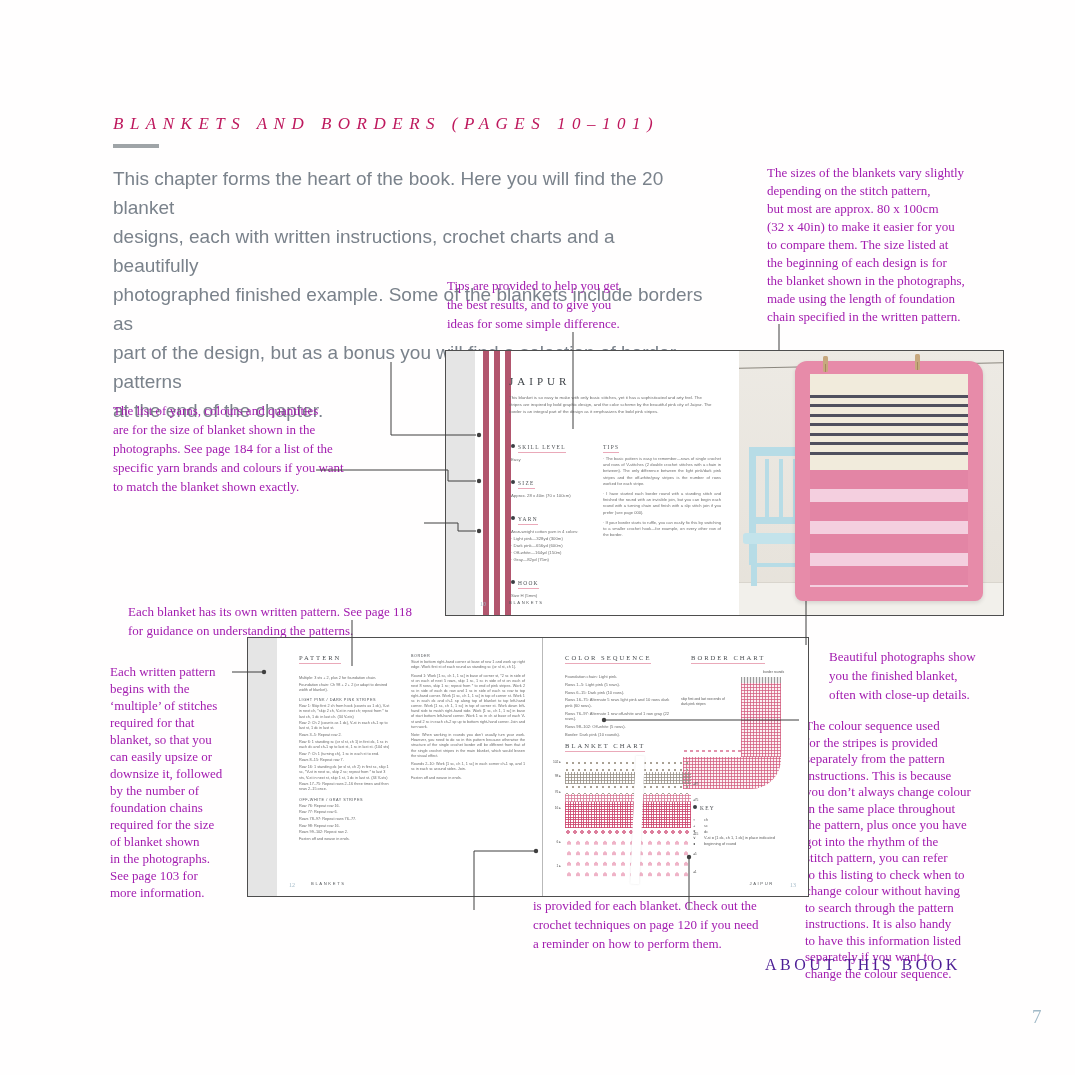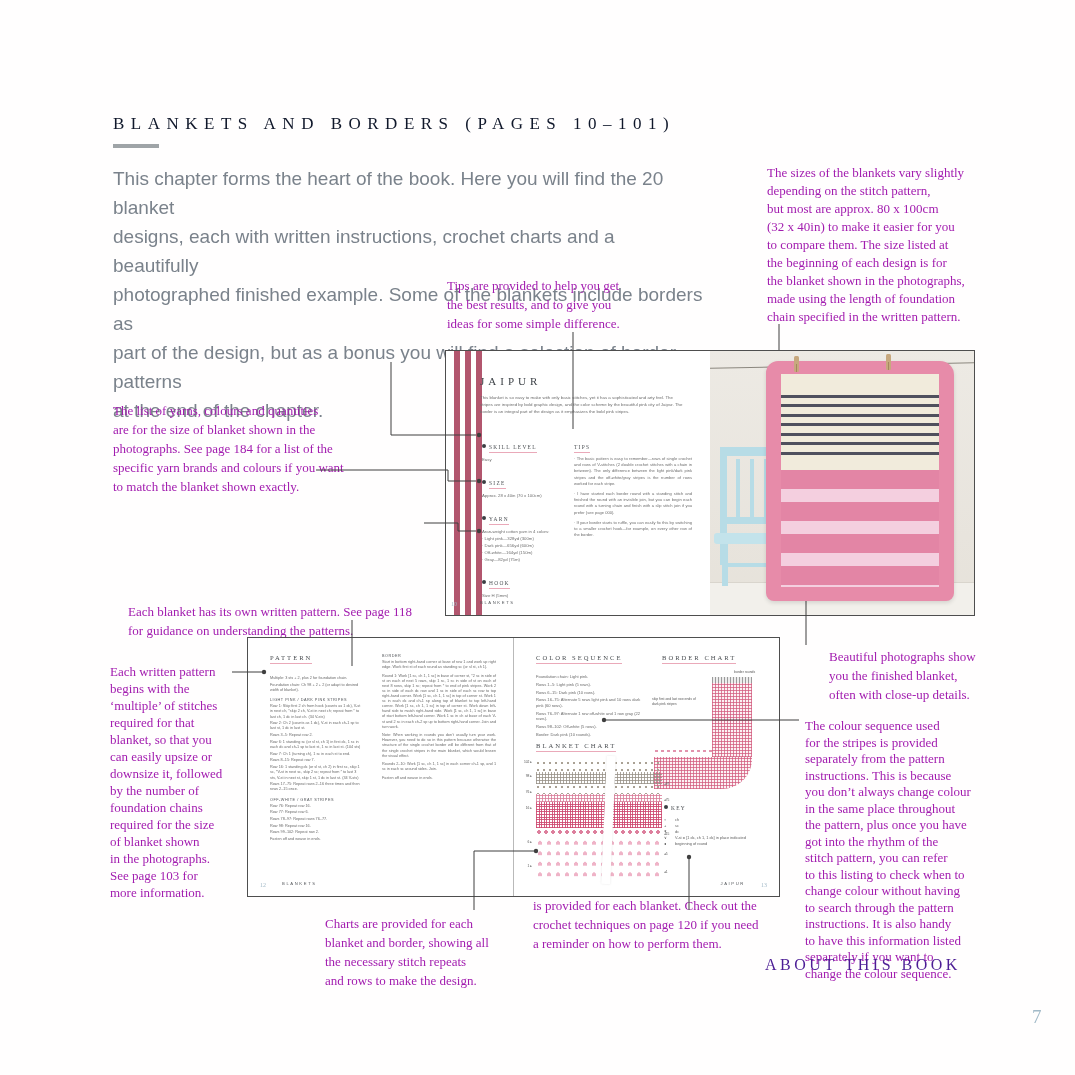--- a/index.html
+++ b/index.html
@@ -1,28 +1,28 @@
 <!DOCTYPE html>
 <html><head>
 <meta charset="utf-8">
 <style>
   html,body{margin:0;padding:0;background:#fff;}
   #page{position:relative;width:1075px;height:1075px;background:#fffefe;overflow:hidden;
         font-family:"Liberation Sans",sans-serif;}
   
   .serif{font-family:"Liberation Serif",serif;}
-  #title{position:absolute;left:113px;top:114px;font-size:17px;letter-spacing:6.5px;color:#0f172a;}
+  #title{position:absolute;left:113px;top:114px;font-size:17px;letter-spacing:6.5px;color:#be185d;font-style:italic;}
   #title-rule{position:absolute;left:113px;top:144px;width:46px;height:4px;background:#9fa4a7;}
   #intro{position:absolute;left:113px;top:156px;width:590px;font-size:19px;line-height:29px;
          color:#7a828b;white-space:pre-line;margin-top:8px;}
   .ann{position:absolute;font-size:13px;line-height:19px;color:#a21caf;white-space:pre-line;font-family:Liberation Serif, serif;}
   
   #lines{position:absolute;left:0;top:0;pointer-events:none;}
   
-  .spread{position:absolute;background:#e5e5e5;border:1px solid #4e4e4e;display:flex;}
+  .spread{position:absolute;background:#e5e5e5;border:1px solid #4e4e4e;display:flex;padding-left:29px;}
   #spread1{left:445px;top:350px;width:528px;height:264px;}
   #spread2{left:247px;top:637px;width:531px;height:258px;}
   .bookpage{position:relative;flex:1;background:#fff;}
   .pg-divider{width:1px;background:#b9b9b9;}
   
   #jp-stripes{position:absolute;left:8px;top:0;bottom:0;width:30px;
     background:repeating-linear-gradient(90deg,#b2566e 0 6px,#ffffff 6px 11px);}
   #jp-title{position:absolute;left:34px;top:24px;font-size:11px;letter-spacing:4px;color:#3f4449;}
   #jp-intro{position:absolute;left:34px;top:44px;width:206px;font-size:4.4px;line-height:6.8px;color:#6e6e6e;}
   .jp-col{position:absolute;top:84px;}
@@ -168,24 +168,20 @@
 the pattern, plus once you have
 got into the rhythm of the
 stitch pattern, you can refer
 to this listing to check when to
 change colour without having
 to search through the pattern
 instructions. It is also handy
 to have this information listed
 separately if you want to
 change the colour sequence.</div>
-  <div class="ann" style="left:325px;top:914px;width:210px;">Charts are provided for each
-blanket and border, showing all
-the necessary stitch repeats
-and rows to make the design.</div>
   <div class="ann" style="left:533px;top:862px;width:250px;margin-top:15px;">A key to all of the symbols used in the charts
 is provided for each blanket. Check out the
 crochet techniques on page 120 if you need
 a reminder on how to perform them.</div>
 
   <div id="spread1" class="spread">
     <div class="bookpage">
       <div id="jp-stripes"></div>
       <div id="jp-title" class="serif">JAIPUR</div>
       <div id="jp-intro">This blanket is so easy to make with only basic stitches, yet it has a sophisticated and arty feel. The stripes are inspired by bold graphic design, and the color scheme by the beautiful pink city of Jaipur. The border is an integral part of the design as it emphasizes the bold pink stripes.</div>

